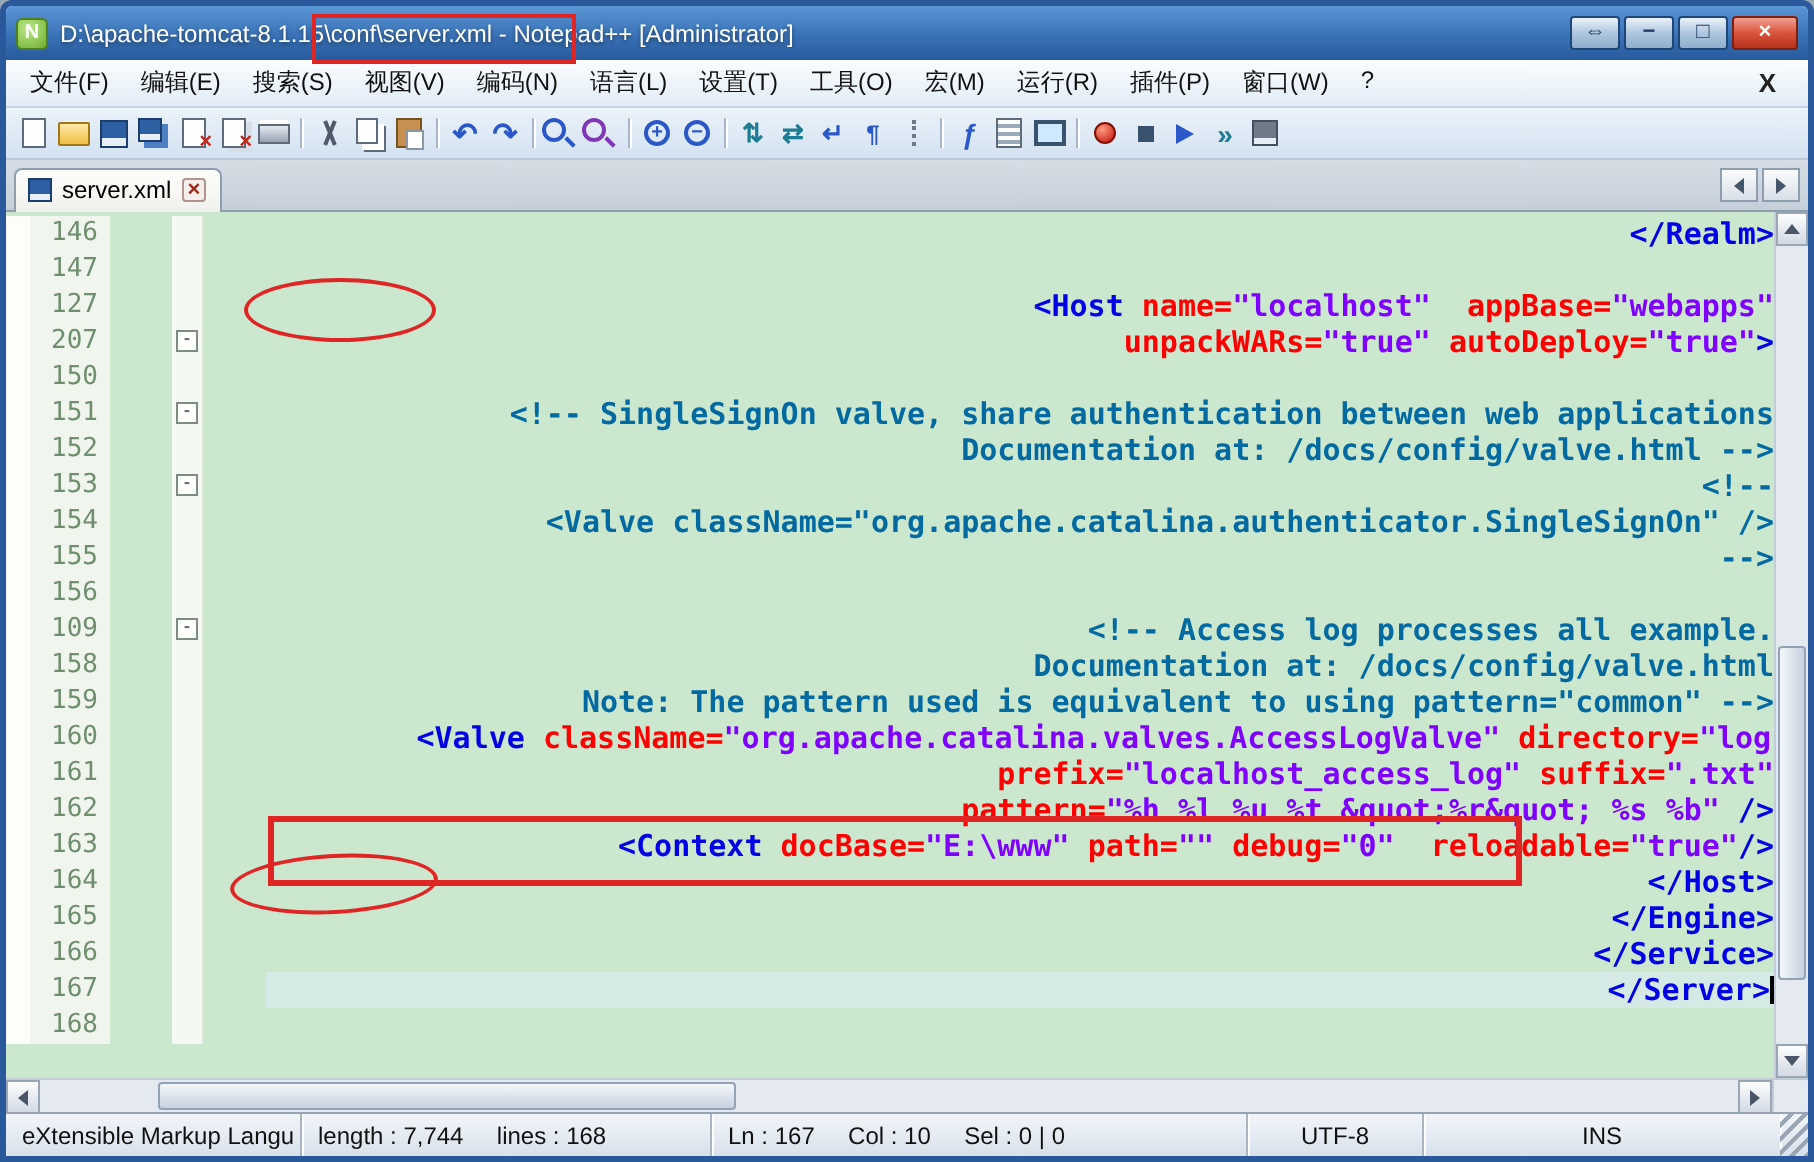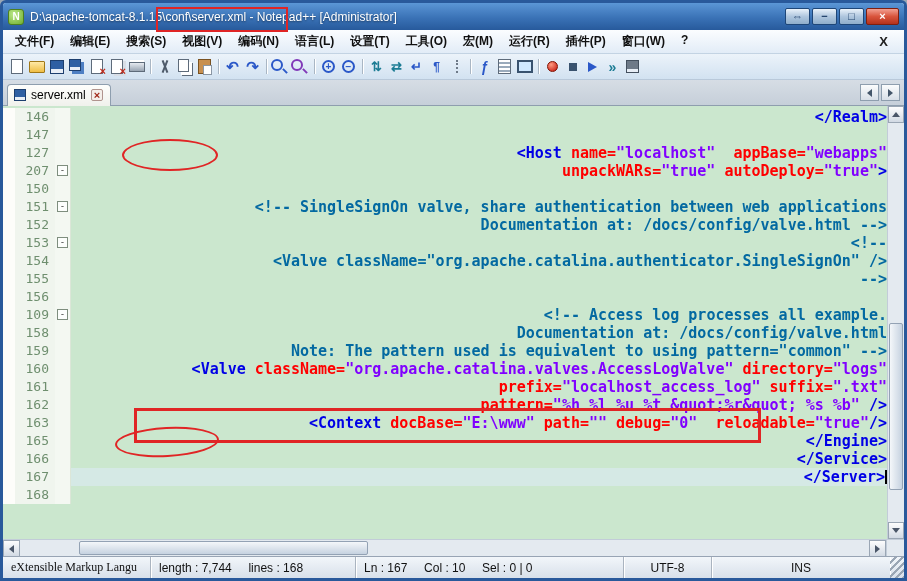--- a/index.html
+++ b/index.html
@@ -14,21 +14,21 @@
   .title-text{flex:1;white-space:nowrap;overflow:hidden;text-shadow:0 1px 2px rgba(0,0,0,.45);}
   .tbtns{display:flex;gap:2px;align-items:center;}
   .tbtn{width:25px;height:17px;box-sizing:border-box;border:1px solid #1E4678;border-radius:2px;
         background:linear-gradient(#EAF2FA,#AFC6DE 50%,#8FAECB);color:#20406A;font-size:11px;line-height:15px;
         text-align:center;font-weight:bold;}
   .tbtn.close{background:linear-gradient(#F2A091,#D9543C 50%,#B5321C);color:#fff;border-color:#7E1F10;width:33px;}
 
   
   .menubar{height:23px;flex:0 0 23px;display:flex;align-items:center;background:linear-gradient(#FBFDFF,#E2ECF7);
            border-bottom:1px solid #C3D3E3;font-size:12px;color:#111;padding:0 4px;}
-  .menu-item{padding:2px 8px;white-space:nowrap;font-weight:bold;}
+  .menu-item{padding:2px 8px;white-space:nowrap;}
   .menu-spacer{flex:1;}
   .menu-close{padding:0 12px;font-weight:bold;font-size:13px;color:#222;}
 
   
   .toolbar{height:25px;flex:0 0 25px;display:flex;align-items:center;gap:1px;padding:0 4px;
            background:linear-gradient(#ECF3FA,#D2E2F1);border-bottom:1px solid #B9C9DA;}
   .ti{position:relative;width:19px;height:19px;display:flex;align-items:center;justify-content:center;flex:0 0 19px;}
   .tsep{width:1px;height:15px;background:#A9B6C4;box-shadow:1px 0 0 #fff;margin:0 3px;flex:0 0 1px;}
   .k-page::before{content:"";width:10px;height:13px;background:#fff;border:1px solid #5E6B7A;}
   .k-folder::before{content:"";width:14px;height:10px;background:linear-gradient(#FFE9A6,#EFBE45);border:1px solid #A07818;border-radius:1px;}
@@ -76,21 +76,21 @@
   .tab-spacer{flex:1;}
   .tnav{display:flex;gap:2px;align-self:center;margin-right:2px;}
   .tnav-btn{width:17px;height:15px;border:1px solid #8E9EAE;background:linear-gradient(#FBFCFD,#D8DFE7);display:flex;align-items:center;justify-content:center;}
   .tnav-left::before{content:"";border:4px solid transparent;border-right:5px solid #44566A;margin-left:-4px;}
   .tnav-right::before{content:"";border:4px solid transparent;border-left:5px solid #44566A;margin-right:-4px;}
 
   
   .editor{flex:1;position:relative;background:#CBE7CE;overflow:hidden;}
   .code-area{position:absolute;left:0;top:0;right:17px;bottom:0;padding-top:2px;
              font-family:"DejaVu Sans Mono",monospace;font-size:15px;font-weight:bold;line-height:18px;}
-  .row{display:flex;height:18px;white-space:pre;}
+  .row{display:flex;height:18px;white-space:pre;gap:31px;}
   .ln{flex:0 0 52px;box-sizing:border-box;text-align:right;padding-right:6px;border-left:12px solid #FDFDFA;
       background:#F0F5EE;color:#6F8F6F;font-size:13px;font-weight:normal;font-family:"DejaVu Sans Mono",monospace;}
   .fm{flex:0 0 16px;background:#F4F8F2;border-right:1px solid #DCE6D8;box-sizing:border-box;display:flex;justify-content:center;}
   .foldbox{width:11px;height:11px;box-sizing:border-box;border:1px solid #7E8E7E;background:#FCFEFC;color:#333;
            font:9px/8px "DejaVu Sans Mono",monospace;text-align:center;margin-top:3px;}
   .codeln{flex:1;padding-left:3px;color:#000;text-align:right;}
   .row.cur .codeln{background:rgba(222,235,248,.55);}
   .s-tag{color:#0000E6;} .s-attr{color:#FF0000;} .s-val{color:#8000FF;} .s-com{color:#0369a1;} .s-def{color:#000;}
   .caret{display:inline-block;width:2px;height:14px;background:#000;vertical-align:-2px;}
 
@@ -110,21 +110,21 @@
   .htrack{flex:1;position:relative;}
   .hthumb{position:absolute;top:1px;bottom:1px;left:7%;width:34%;background:linear-gradient(#F4F7FA,#C6D2E0);
           border:1px solid #93A2B4;border-radius:2px;box-sizing:border-box;}
   .hcorner{flex:0 0 17px;background:#E4EAF0;border-left:1px solid #C2CCD8;}
 
   
   .statusbar{flex:0 0 21px;height:21px;display:flex;align-items:stretch;background:linear-gradient(#F2F6FA,#D8E0EA);
              border-top:1px solid #98A4B4;font-size:12px;color:#111;}
   .sp{display:flex;align-items:center;padding:0 8px;border-right:1px solid #AAB4C0;box-shadow:1px 0 0 #fff;
       white-space:pre;overflow:hidden;box-sizing:border-box;}
-  .sp0{flex:0 0 148px;font-family:Liberation Serif, serif;} .sp1{flex:0 0 205px;} .sp2{flex:0 0 268px;} .sp3{flex:0 0 125px;justify-content:center;}
+  .sp0{flex:0 0 148px;} .sp1{flex:0 0 205px;} .sp2{flex:0 0 268px;} .sp3{flex:0 0 125px;justify-content:center;}
   .sp4{flex:0 0 88px;justify-content:center;} .sp5{flex:1;justify-content:center;border-right:none;}
   .grip{width:14px;align-self:stretch;background:repeating-linear-gradient(135deg,transparent 0 3px,#9AA6B4 3px 5px);}
 
   
   .ann{position:absolute;border:2px solid #E02525;pointer-events:none;z-index:50;}
   .ann-title{left:153px;top:4px;width:128px;height:21px;}
   .ann-host{left:119px;top:136px;width:92px;height:28px;border-radius:50%;}
   .ann-context{left:131px;top:405px;width:621px;height:29px;border-width:3px;}
   .ann-endhost{left:112px;top:424px;width:100px;height:26px;border-radius:50%;transform:rotate(-3deg);}
 </style>
@@ -229,20 +229,21 @@
         <div class="row"><span class="ln">154</span><span class="fm"></span><span class="codeln"><span class="s-com">        &lt;Valve className="org.apache.catalina.authenticator.SingleSignOn" /&gt;</span></span></div>
         <div class="row"><span class="ln">155</span><span class="fm"></span><span class="codeln"><span class="s-com">        --&gt;</span></span></div>
         <div class="row"><span class="ln">156</span><span class="fm"></span><span class="codeln"></span></div>
         <div class="row"><span class="ln">109</span><span class="fm"><span class="foldbox">-</span></span><span class="codeln"><span class="s-com">        &lt;!-- Access log processes all example.</span></span></div>
         <div class="row"><span class="ln">158</span><span class="fm"></span><span class="codeln"><span class="s-com">             Documentation at: /docs/config/valve.html</span></span></div>
         <div class="row"><span class="ln">159</span><span class="fm"></span><span class="codeln"><span class="s-com">             Note: The pattern used is equivalent to using pattern="common" --&gt;</span></span></div>
         <div class="row"><span class="ln">160</span><span class="fm"></span><span class="codeln"><span class="s-tag">        &lt;Valve </span><span class="s-attr">className=</span><span class="s-val">"org.apache.catalina.valves.AccessLogValve"</span><span class="s-def"> </span><span class="s-attr">directory=</span><span class="s-val">"logs"</span></span></div>
         <div class="row"><span class="ln">161</span><span class="fm"></span><span class="codeln"><span class="s-def">               </span><span class="s-attr">prefix=</span><span class="s-val">"localhost_access_log"</span><span class="s-def"> </span><span class="s-attr">suffix=</span><span class="s-val">".txt"</span></span></div>
         <div class="row"><span class="ln">162</span><span class="fm"></span><span class="codeln"><span class="s-def">               </span><span class="s-attr">pattern=</span><span class="s-val">"%h %l %u %t &amp;quot;%r&amp;quot; %s %b"</span><span class="s-tag"> /&gt;</span></span></div>
         <div class="row"><span class="ln">163</span><span class="fm"></span><span class="codeln"><span class="s-tag">        &lt;Context </span><span class="s-attr">docBase=</span><span class="s-val">"E:\www"</span><span class="s-def"> </span><span class="s-attr">path=</span><span class="s-val">""</span><span class="s-def"> </span><span class="s-attr">debug=</span><span class="s-val">"0"</span><span class="s-def">  </span><span class="s-attr">reloadable=</span><span class="s-val">"true"</span><span class="s-tag">/&gt;</span></span></div>
+        <div class="row"><span class="ln">164</span><span class="fm"></span><span class="codeln"><span class="s-tag">      &lt;/Host&gt;</span></span></div>
         <div class="row"><span class="ln">165</span><span class="fm"></span><span class="codeln"><span class="s-tag">    &lt;/Engine&gt;</span></span></div>
         <div class="row"><span class="ln">166</span><span class="fm"></span><span class="codeln"><span class="s-tag">  &lt;/Service&gt;</span></span></div>
         <div class="row cur"><span class="ln">167</span><span class="fm"></span><span class="codeln"><span class="s-tag">&lt;/Server&gt;</span><span class="caret"></span></span></div>
         <div class="row"><span class="ln">168</span><span class="fm"></span><span class="codeln"></span></div>
       </div>
     <div class="vscroll">
       <span class="sb-btn arr-up"></span>
       <span class="vtrack">
         <span class="vthumb"></span>
       </span>

